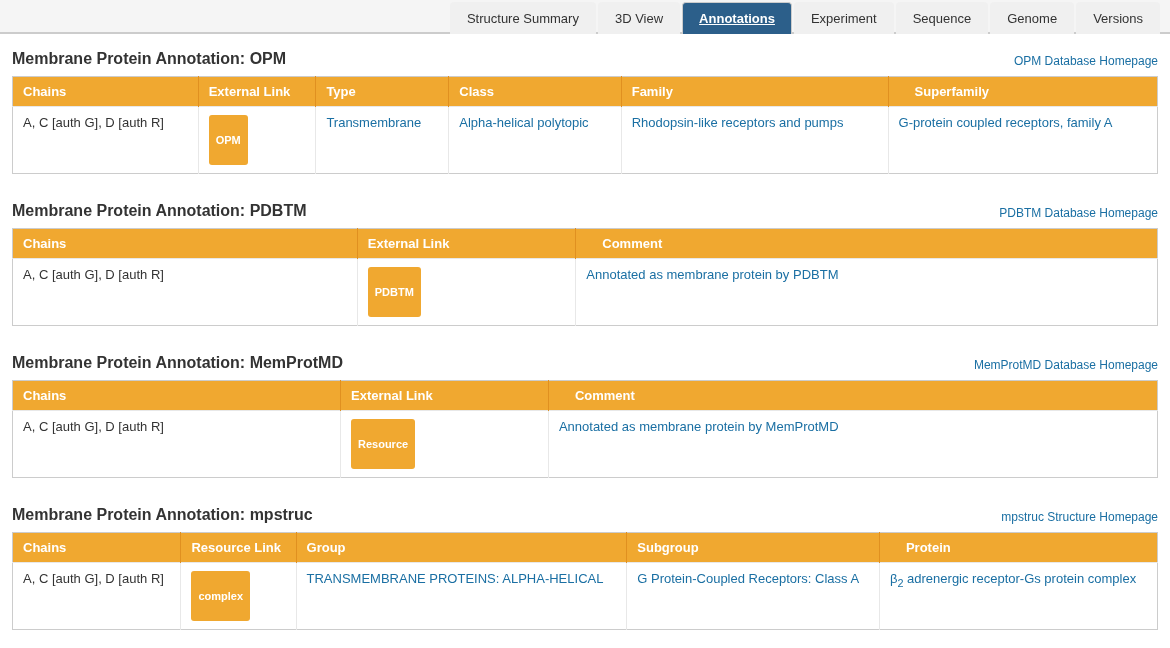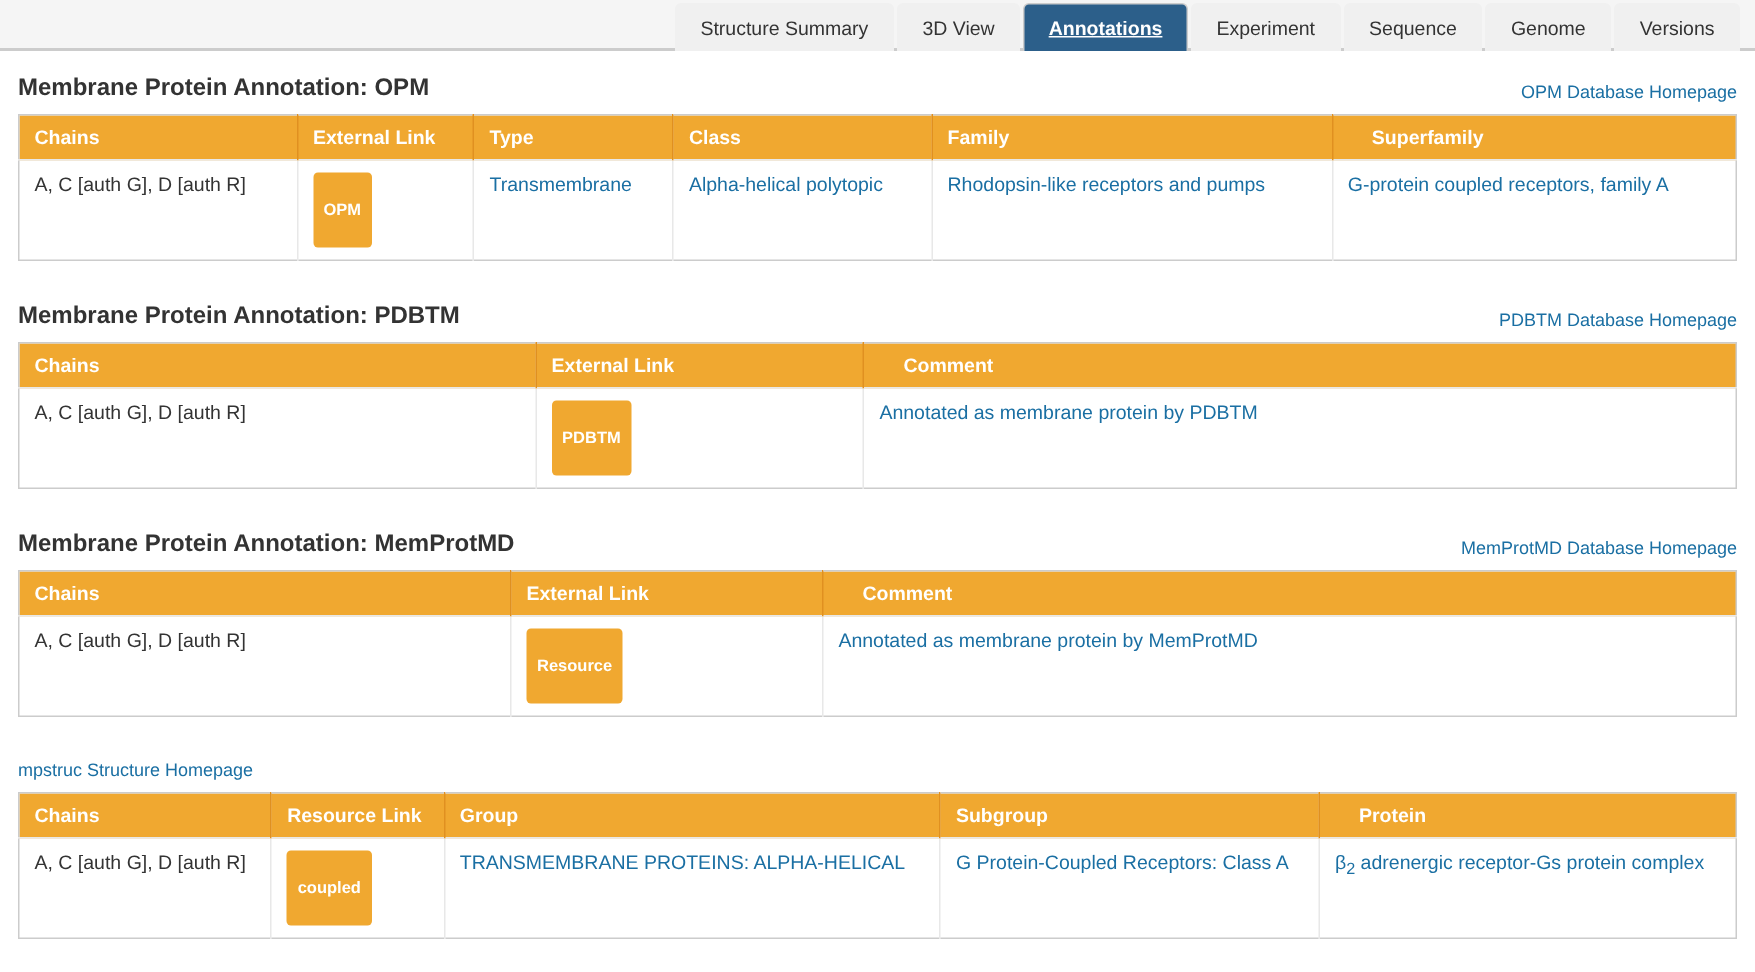--- a/index.html
+++ b/index.html
@@ -185,36 +185,37 @@
           <tr>
             <td>A, C [auth G], D [auth R]</td>
             <td><span class="badge">Resource</span></td>
             <td><a class="cell-link" href="#">Annotated as membrane protein by MemProtMD</a></td>
           </tr>
         </tbody>
       </table>
     </div>
     <div class="section">
       <div class="section-header-row">
+        <span class="section-title">Membrane Protein Annotation: mpstruc</span>
         <a class="section-link" href="#">mpstruc Structure Homepage</a>
       </div>
       <table>
         <thead>
           <tr>
             <th>Chains</th>
             <th>Resource Link</th>
             <th>Group</th>
             <th>Subgroup</th>
             <th>Protein</th>
           </tr>
         </thead>
         <tbody>
           <tr>
             <td>A, C [auth G], D [auth R]</td>
-            <td><span class="badge">coupled</span></td>
+            <td><span class="badge">complex</span></td>
             <td><a class="cell-link" href="#">TRANSMEMBRANE PROTEINS: ALPHA-HELICAL</a></td>
             <td><a class="cell-link" href="#">G Protein-Coupled Receptors: Class A</a></td>
             <td><a class="cell-link" href="#">β<sub>2</sub> adrenergic receptor-Gs protein complex</a></td>
           </tr>
         </tbody>
       </table>
     </div>
   </div>
 
 </body></html>

